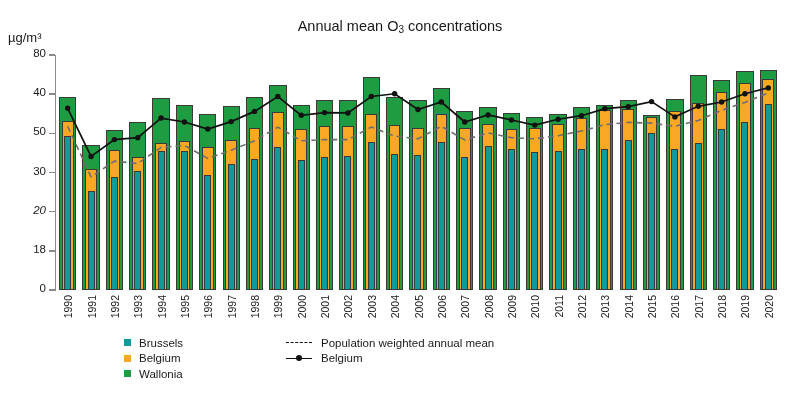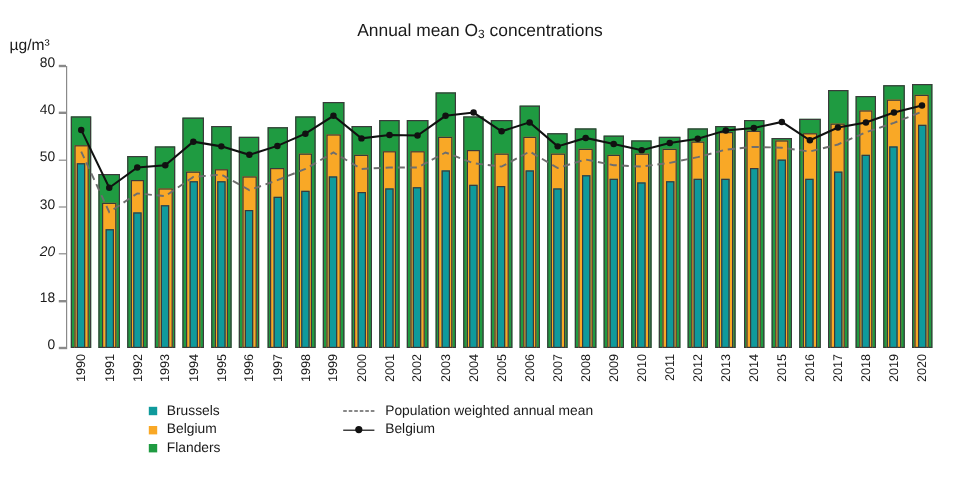--- a/index.html
+++ b/index.html
@@ -237,21 +237,21 @@
         <div class="lg-row">
           <span class="sw" style="background: rgb(15, 154, 156);"></span>
           <span>Brussels</span>
         </div>
         <div class="lg-row">
           <span class="sw" style="background: rgb(249, 168, 38);"></span>
           <span>Belgium</span>
         </div>
         <div class="lg-row">
           <span class="sw" style="background: rgb(31, 155, 65);"></span>
-          <span>Flanders</span>
+          <span>Wallonia</span>
         </div>
       </div>
     <div class="lg-col" id="lg-right" style="left:286px;top:0;">
         <div class="lg-row">
           <span class="lg-line lg-dash">
             <i></i>
           </span>
           <span>Population weighted annual mean</span>
         </div>
         <div class="lg-row">

